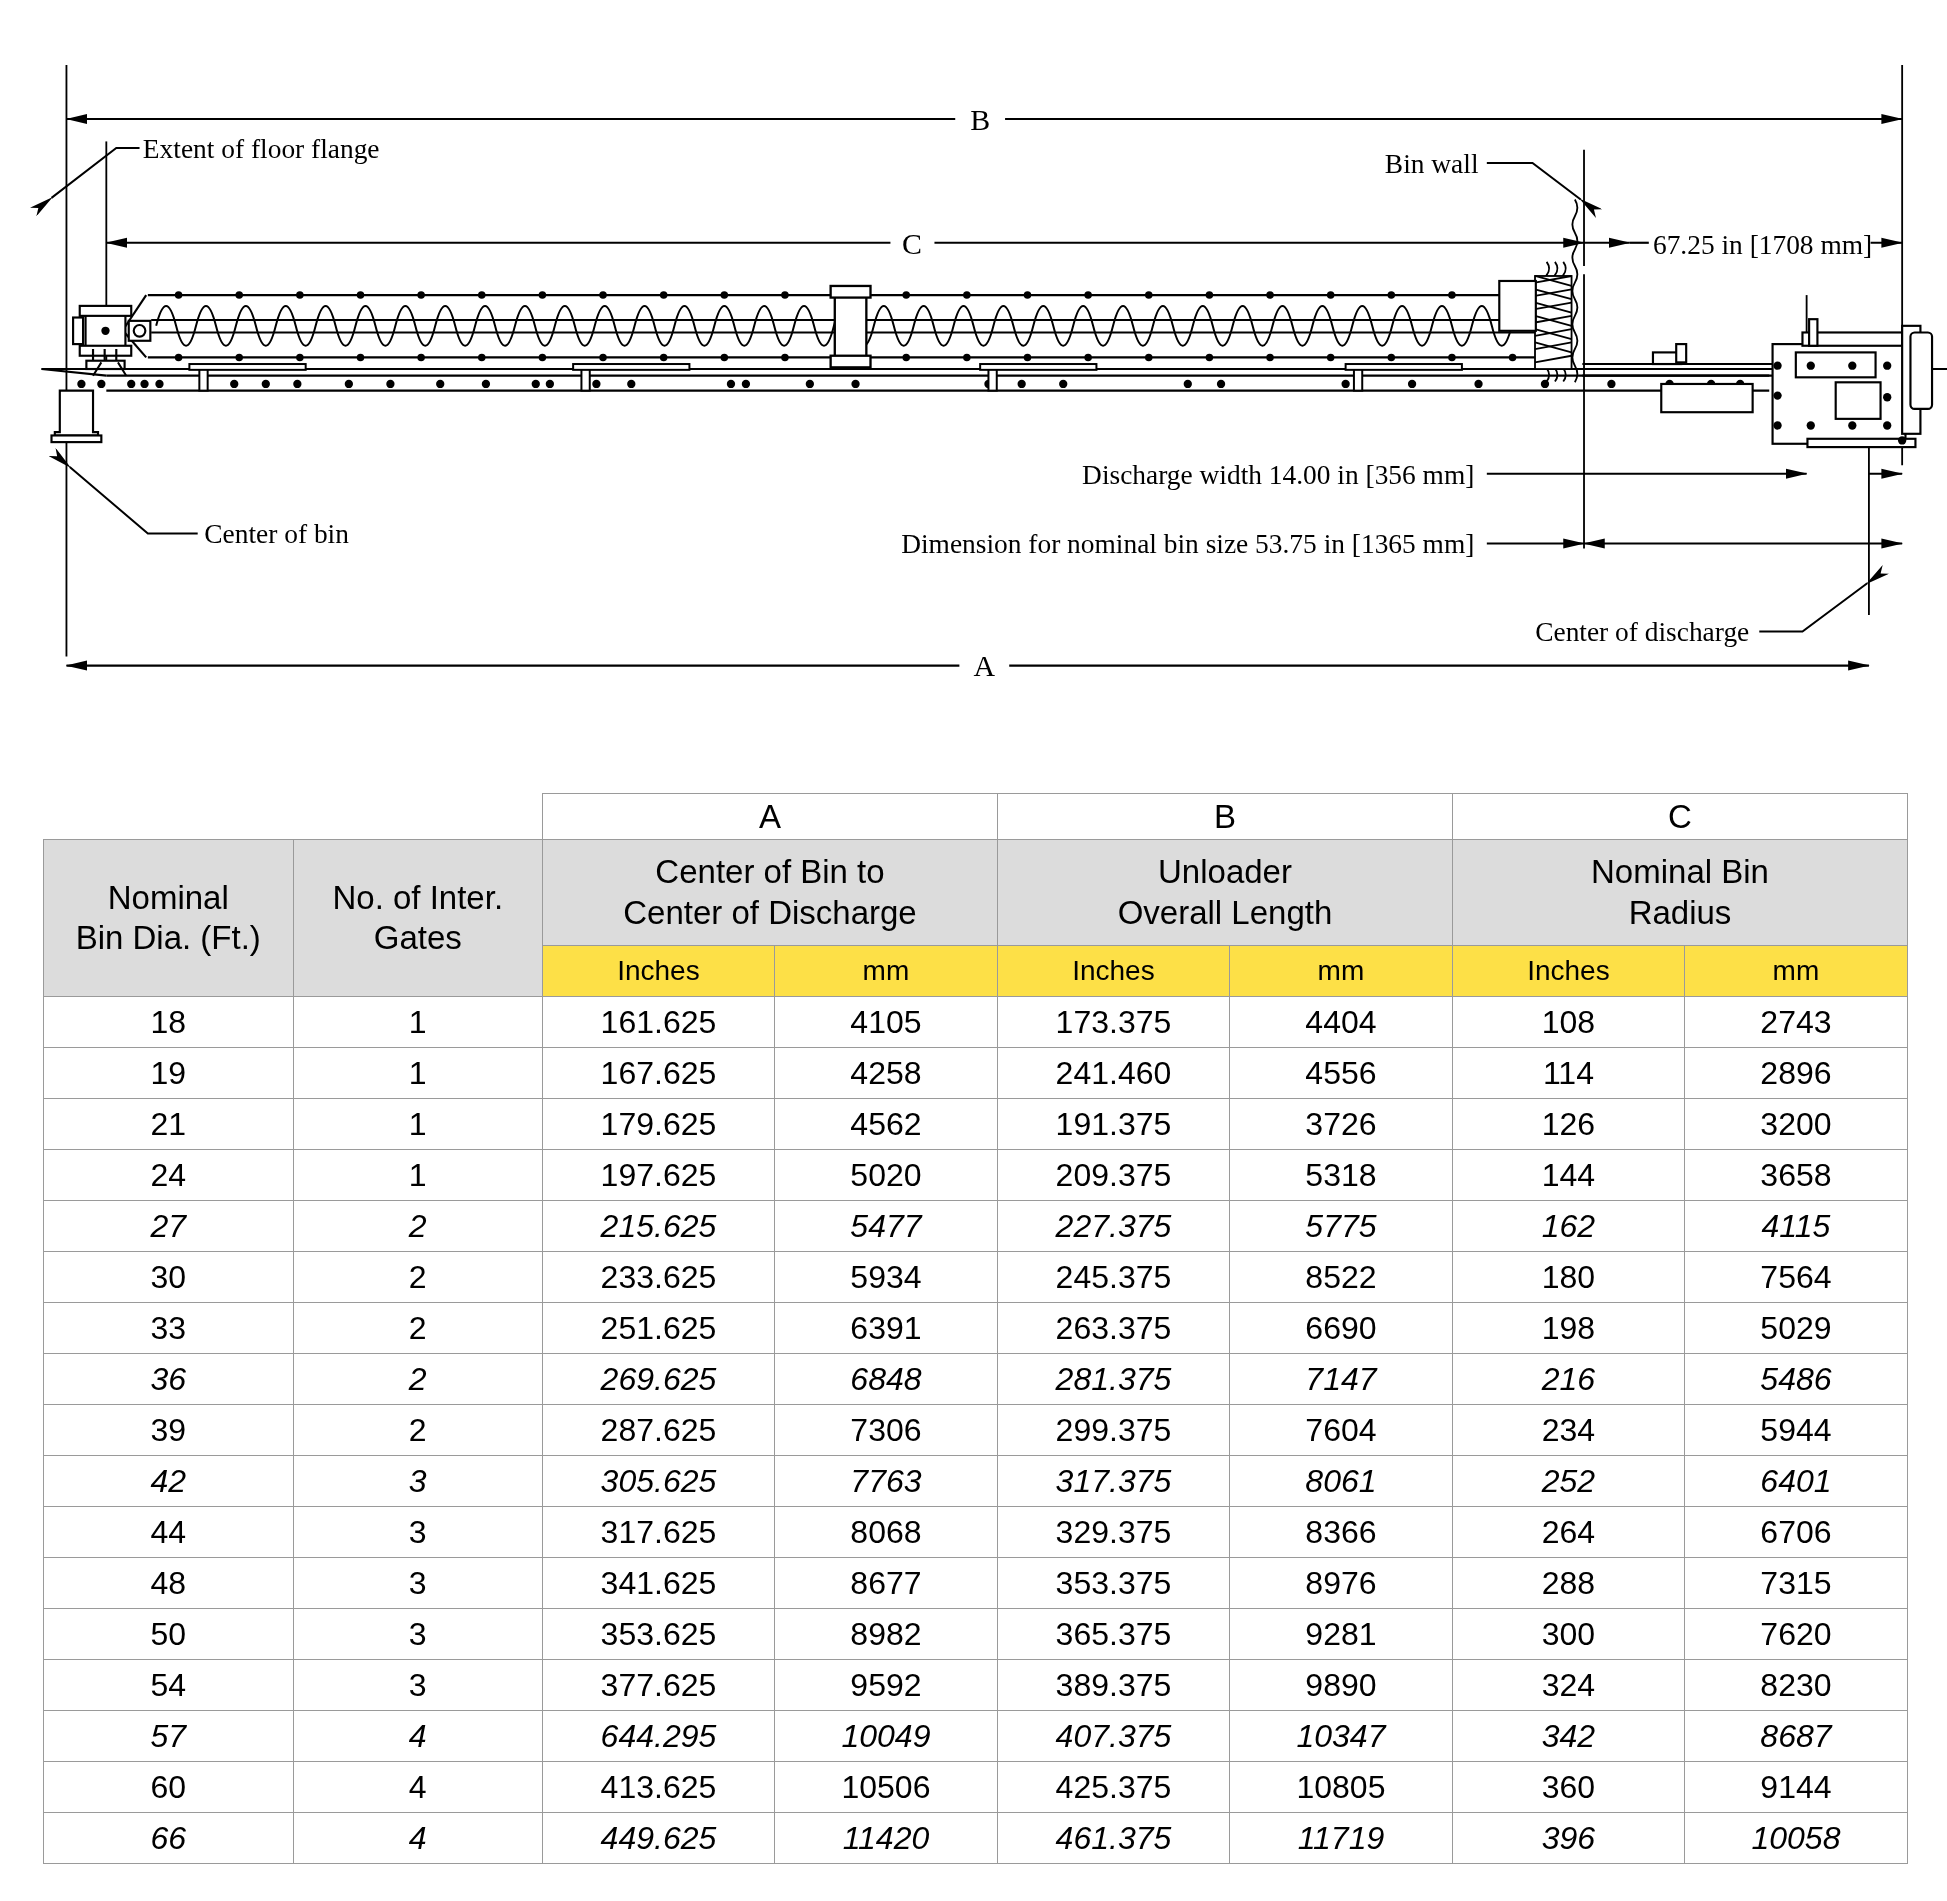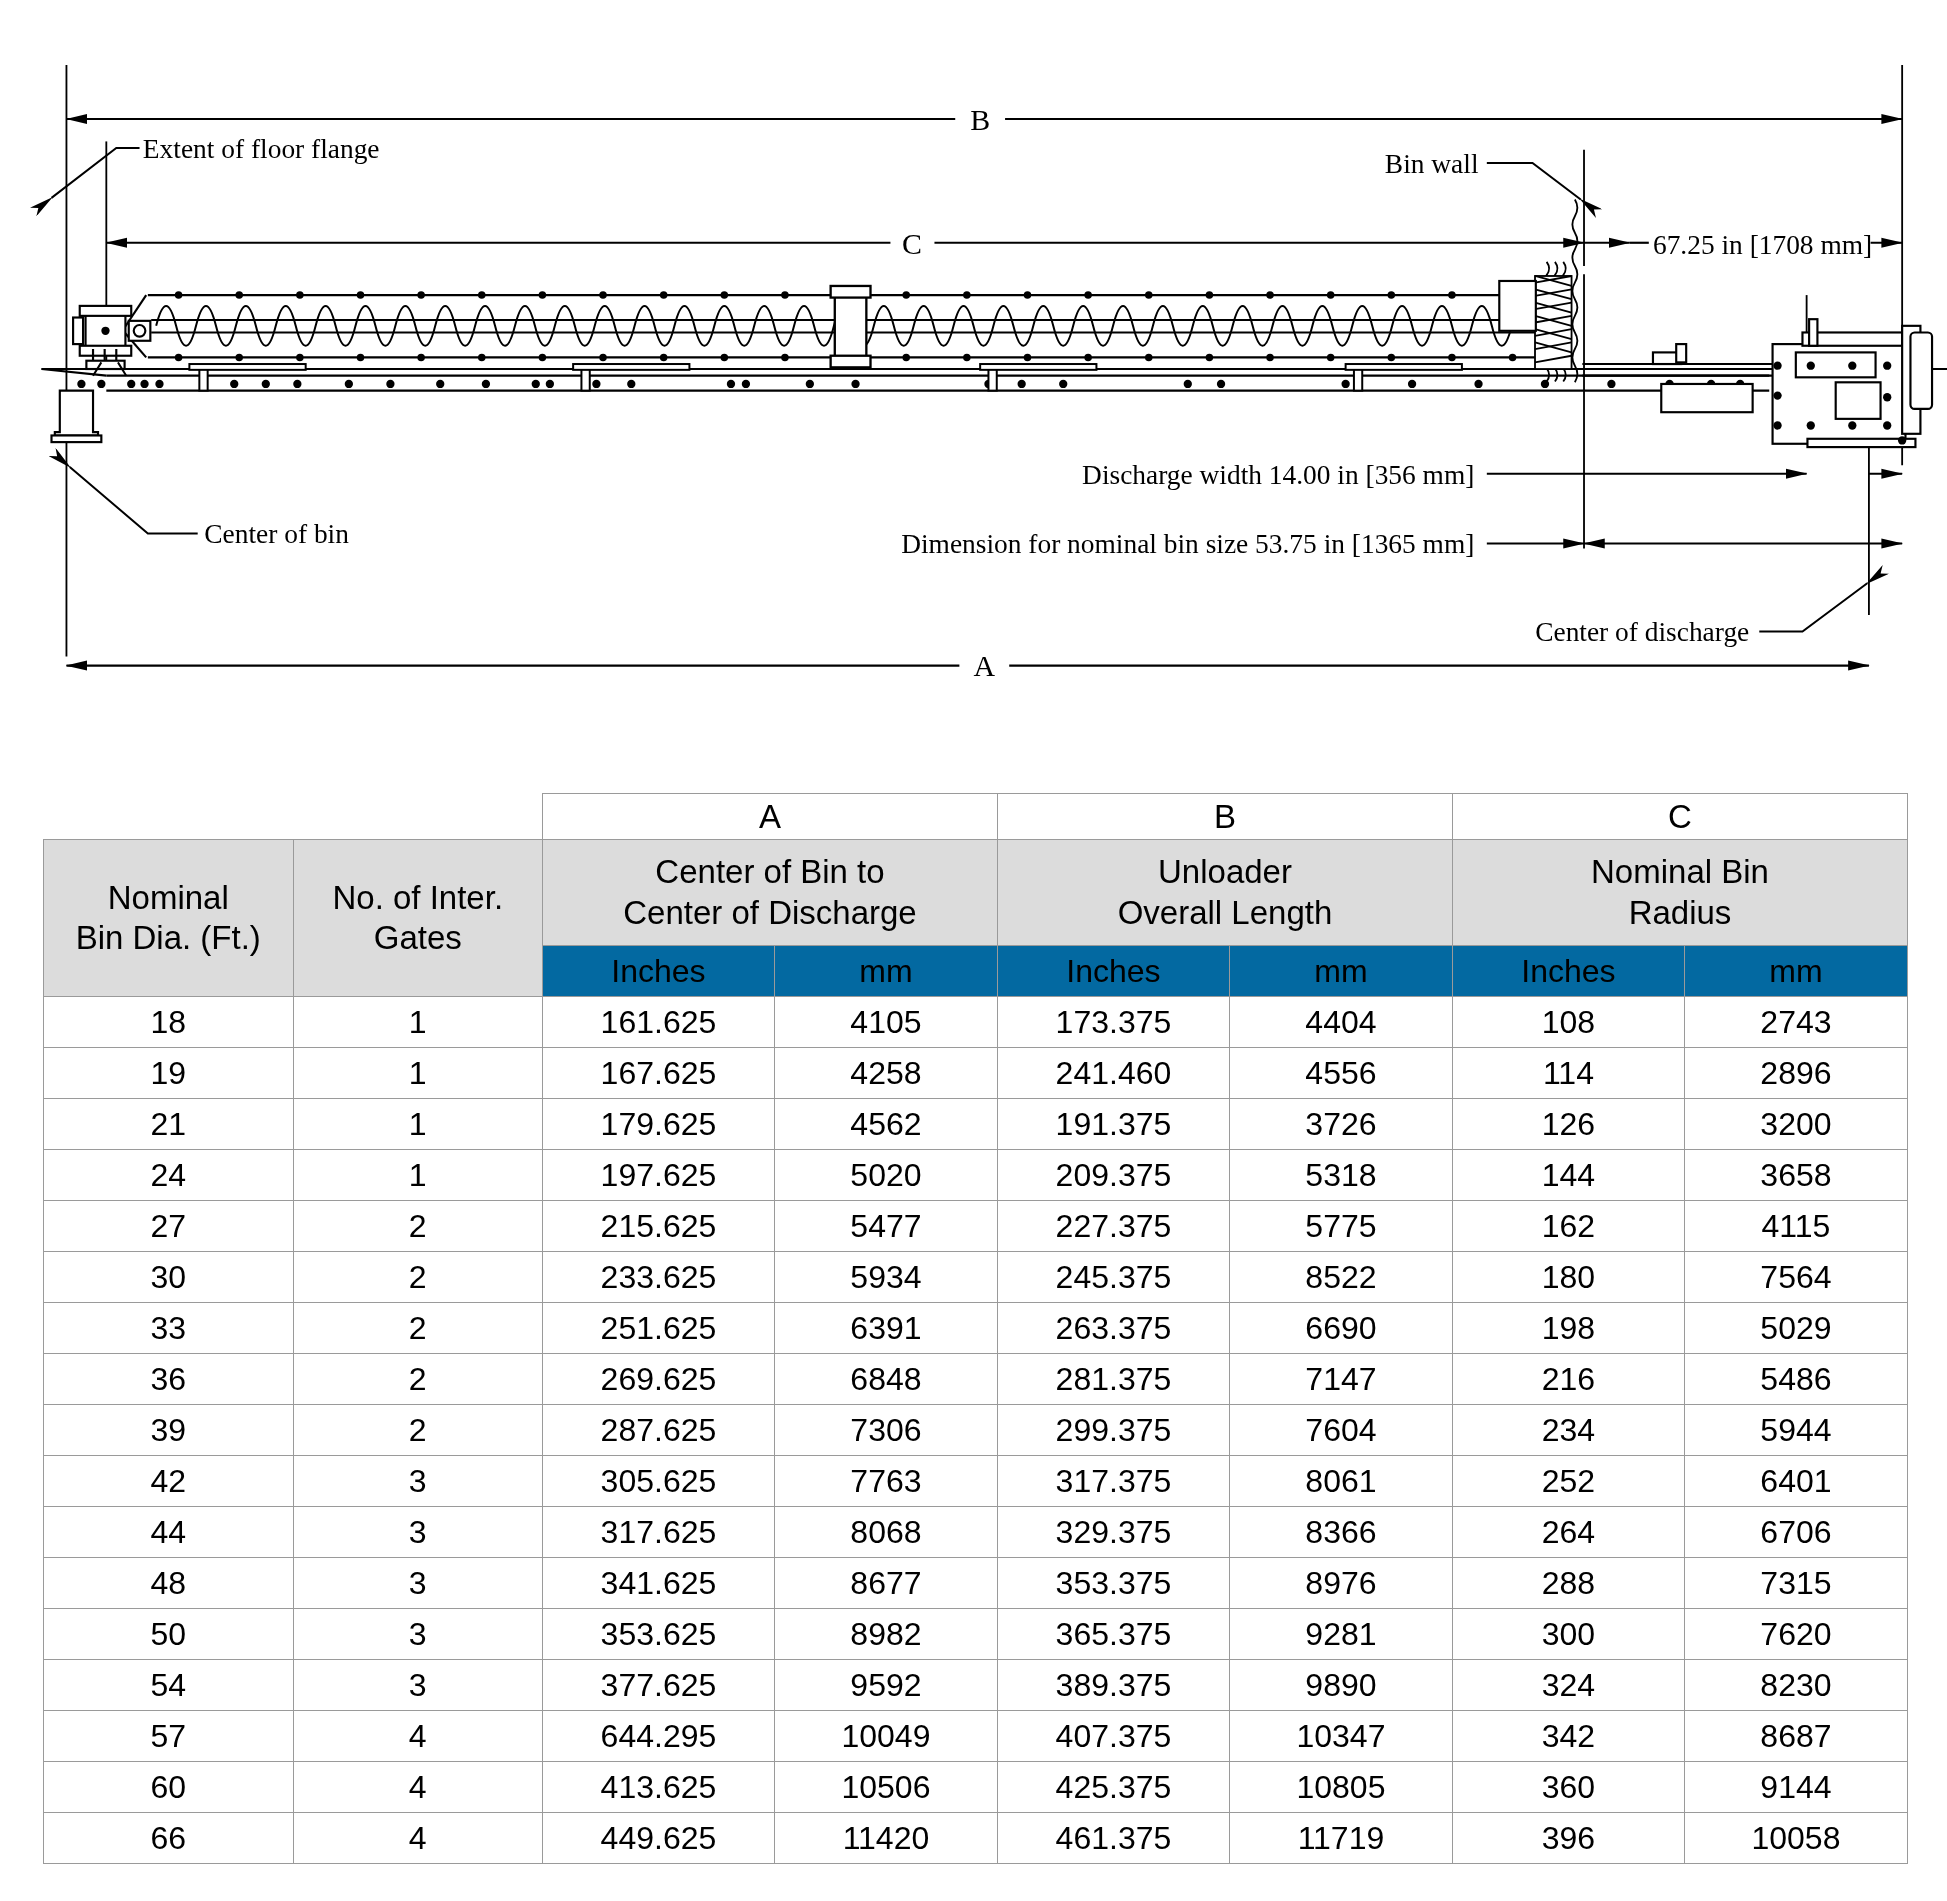--- a/index.html
+++ b/index.html
@@ -58,31 +58,32 @@
     font-family:"Liberation Sans", sans-serif;
   }
   .hdr-main{
     background:#dcdcdc;
     font-size:33px;
     line-height:1.22;
     height:105px;
     padding:1.7px 3.3px;
   }
   .hdr-unit{
-    background:#0369a1;
-    font-size:32px;
+    background:#fde047;
+    font-size:28px;
     height:50px;
   }
   .cell{
     font-size:32px;
     height:50px;
     background:#ffffff;
   }
   .rowline-bold{
     border-top:1.7px solid #6f6f6f !important;
+    font-style:italic;
   }
 
   
   col.c-dia{width:170px;}
   col.c-gates{width:170px;}
   col.c-num{width:158px;}
   col.c-mm{width:152px;}
 </style>
 </head>
 <body>

